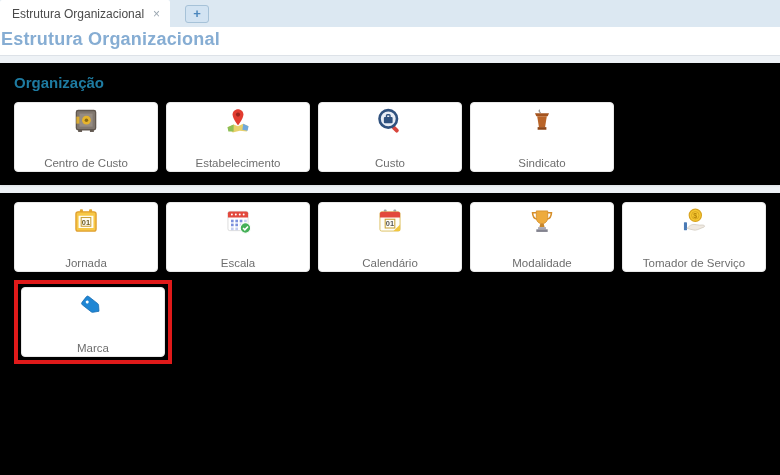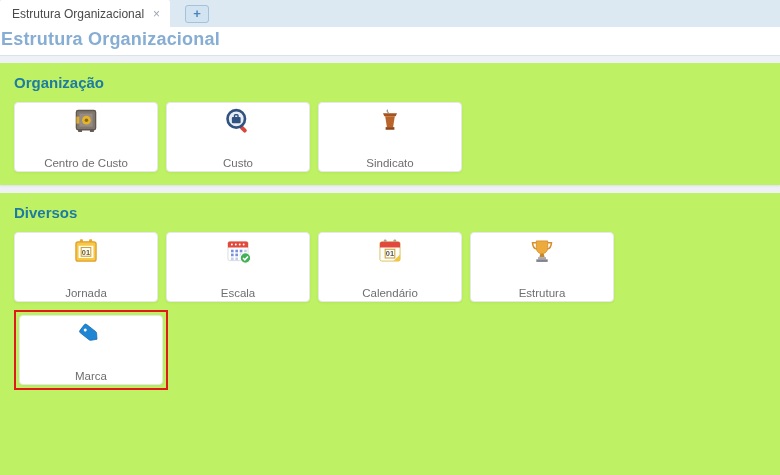--- a/index.html
+++ b/index.html
@@ -23,35 +23,35 @@
     color:#4a86bd; font-size:13px; font-weight:bold;
     display:flex; align-items:center; justify-content:center; cursor:pointer;
   }
   
   .page-title {
     background:#fff; color:#86add3; font-size:18px; font-weight:bold;
     padding:2px 10px 5px 1px; border-bottom:1px solid #dde2e8; letter-spacing:.2px;
   }
   
   .content { padding-top:7px; display:flex; flex-direction:column; height:calc(475px - 27px - 27px); }
-  .panel { background:#bef264; box-shadow:0 1px 2px rgba(0,0,0,.08); padding:9px 14px 13px; }
+  .panel { background:#000000; box-shadow:0 1px 2px rgba(0,0,0,.08); padding:9px 14px 13px; }
   .panel + .panel { margin-top:8px; }
   .panel:last-child { flex:1; }
   .section-title { color:#1e7ba1; font-size:15px; font-weight:bold; margin:2px 0 11px; }
   .cards { display:flex; flex-wrap:wrap; gap:8px; align-items:flex-start; }
   .card {
     width:144px; height:70px; background:#fff;
     border:1px solid #e8e8e8; border-radius:4px;
     box-shadow:0 1px 3px rgba(0,0,0,.06);
     display:flex; flex-direction:column; align-items:center; justify-content:center;
     gap:21px; cursor:pointer;
   }
   .card .icon { height:30px; display:flex; align-items:center; justify-content:center; }
   .card .label { font-size:11.5px; color:#6e6e6e; white-space:nowrap; }
-  .hl { border:2px solid #be185d; padding:3px; }
+  .hl { border:4px solid #be185d; padding:3px; }
 </style>
 </head>
 <body>
 
 <div class="tabbar">
   <div class="tab-active">
     <span>Estrutura Organizacional</span>
     <span class="tab-close">×</span>
   </div>
   <div class="tab-new">+</div>
@@ -73,20 +73,32 @@
               <circle cx="16.5" cy="15" r="2" fill="#8a6a14"></circle>
               <rect x="7" y="26" width="4.5" height="2.5" fill="#60574f"></rect>
               <rect x="20.5" y="26" width="4.5" height="2.5" fill="#60574f"></rect>
             </svg>
           </span>
           <span class="label">Centro de Custo</span>
         </div>
         <div class="card">
           <span class="icon">
             <svg width="28" height="28" viewBox="0 0 32 32">
+              <polygon points="4,23 11,20 16,22 22,19 28,22 26,28 18,27 10,29" fill="#e8d16b"></polygon>
+              <polygon points="4,23 11,20 11,28 5,28" fill="#8fbf55"></polygon>
+              <polygon points="22,19 28,22 27,27 21,26" fill="#6fa8dc"></polygon>
+              <path d="M16 2.5c-3.4 0-6.2 2.7-6.2 6.1 0 4.6 6.2 12.4 6.2 12.4s6.2-7.8 6.2-12.4C22.2 5.2 19.4 2.5 16 2.5z" fill="#e23c30"></path>
+              <circle cx="16" cy="8.7" r="2.4" fill="#9c241c"></circle>
+            </svg>
+          </span>
+          <span class="label">Estabelecimento</span>
+        </div>
+        <div class="card">
+          <span class="icon">
+            <svg width="28" height="28" viewBox="0 0 32 32">
               <rect x="20.5" y="20.5" width="9" height="4.5" rx="2" transform="rotate(45 20.5 20.5)" fill="#d8453c"></rect>
               <circle cx="14" cy="13.5" r="10" fill="#e9eef6" stroke="#30527f" stroke-width="3"></circle>
               <rect x="9" y="11.5" width="10" height="7" rx="1.2" fill="#30527f"></rect>
               <path d="M12 11.5V9.8c0-.6.4-1 1-1h2c.6 0 1 .4 1 1v1.7" fill="none" stroke="#30527f" stroke-width="1.6"></path>
             </svg>
           </span>
           <span class="label">Custo</span>
         </div>
         <div class="card">
           <span class="icon">
@@ -95,21 +107,20 @@
               <polygon points="8,7 24,7 22.5,10.5 9.5,10.5" fill="#a4541f"></polygon>
               <polygon points="10.5,10.5 21.5,10.5 19.5,23 12.5,23" fill="#b96428"></polygon>
               <rect x="11" y="23" width="10" height="3" fill="#8c4517"></rect>
             </svg>
           </span>
           <span class="label">Sindicato</span>
         </div>
       </div>
     </div>
     <div class="panel">
-      <div class="section-title">Diversos</div>
       <div class="cards">
         <div class="card">
           <span class="icon">
             <svg width="28" height="28" viewBox="0 0 32 32">
               <rect x="9" y="2.5" width="3.5" height="6" rx="1" fill="#e2a833"></rect>
               <rect x="19.5" y="2.5" width="3.5" height="6" rx="1" fill="#e2a833"></rect>
               <rect x="4.5" y="5.5" width="23" height="22" rx="2.5" fill="#f7c846" stroke="#df9e2d" stroke-width="1.5"></rect>
               <rect x="7.5" y="10" width="17" height="14" fill="#fffdf5"></rect>
               <rect x="10.5" y="12" width="11" height="10" fill="none" stroke="#c9a23a" stroke-width="1.2"></rect>
               <text x="16" y="20.5" font-size="8.5" font-weight="bold" text-anchor="middle" fill="#6b5b22" font-family="Liberation Sans, sans-serif">01</text>
@@ -162,21 +173,33 @@
         <div class="card">
           <span class="icon">
             <svg width="28" height="28" viewBox="0 0 32 32">
               <path d="M9.5 4.5h13v7.5c0 4.3-2.7 7-6.5 7s-6.5-2.7-6.5-7z" fill="#eeab3d" stroke="#d68f2a"></path>
               <path d="M9.5 6.5H5.2c.2 4.2 1.8 6.6 4.6 7.2M22.5 6.5h4.3c-.2 4.2-1.8 6.6-4.6 7.2" fill="none" stroke="#d68f2a" stroke-width="1.8"></path>
               <polygon points="14,19 18,19 19,23 13,23" fill="#c8872b"></polygon>
               <rect x="11.5" y="23" width="9" height="2.5" fill="#a8a8b4"></rect>
               <rect x="9.5" y="25.5" width="13" height="3" fill="#83838f"></rect>
             </svg>
           </span>
-          <span class="label">Estrutura</span>
+          <span class="label">Modalidade</span>
+        </div>
+        <div class="card">
+          <span class="icon">
+            <svg width="28" height="28" viewBox="0 0 32 32">
+              <circle cx="17.5" cy="9.5" r="7" fill="#f4c731" stroke="#d8a31f" stroke-width="1.3"></circle>
+              <circle cx="17.5" cy="9.5" r="4.3" fill="none" stroke="#d8a31f"></circle>
+              <text x="17.5" y="12.5" font-size="8" font-weight="bold" text-anchor="middle" fill="#b8860b" font-family="Liberation Sans, sans-serif">$</text>
+              <rect x="4.5" y="17.5" width="3.5" height="9" rx="0.5" fill="#4a7ab5"></rect>
+              <path d="M8 24.5c2.5-3.2 5-4.6 8-4.6 2.5 0 4 .8 6.5.8 2 0 3.5-.4 5 .3 1 .5.8 1.5-.3 2l-7.5 3c-1.5.6-3 .6-4.5.2z" fill="#efe9e1" stroke="#cfc7bb" stroke-width="0.8"></path>
+            </svg>
+          </span>
+          <span class="label">Tomador de Serviço</span>
         </div>
         <div class="hl" style="border-color: rgb(224, 26, 26);">
           <div class="card">
             <span class="icon">
               <svg width="28" height="28" viewBox="0 0 32 32">
                 <g transform="rotate(38 16 16)">
                   <path d="M5.5 10.5h13.2c.7 0 1.4.3 1.8.9l4.6 5.1-4.6 5.1c-.4.6-1.1.9-1.8.9H5.5a2 2 0 0 1-2-2v-8a2 2 0 0 1 2-2z" fill="#1f86d4" stroke="#156ab0" stroke-width="0.8"></path>
                   <circle cx="8" cy="16.5" r="1.7" fill="#fff"></circle>
                 </g>
               </svg>

